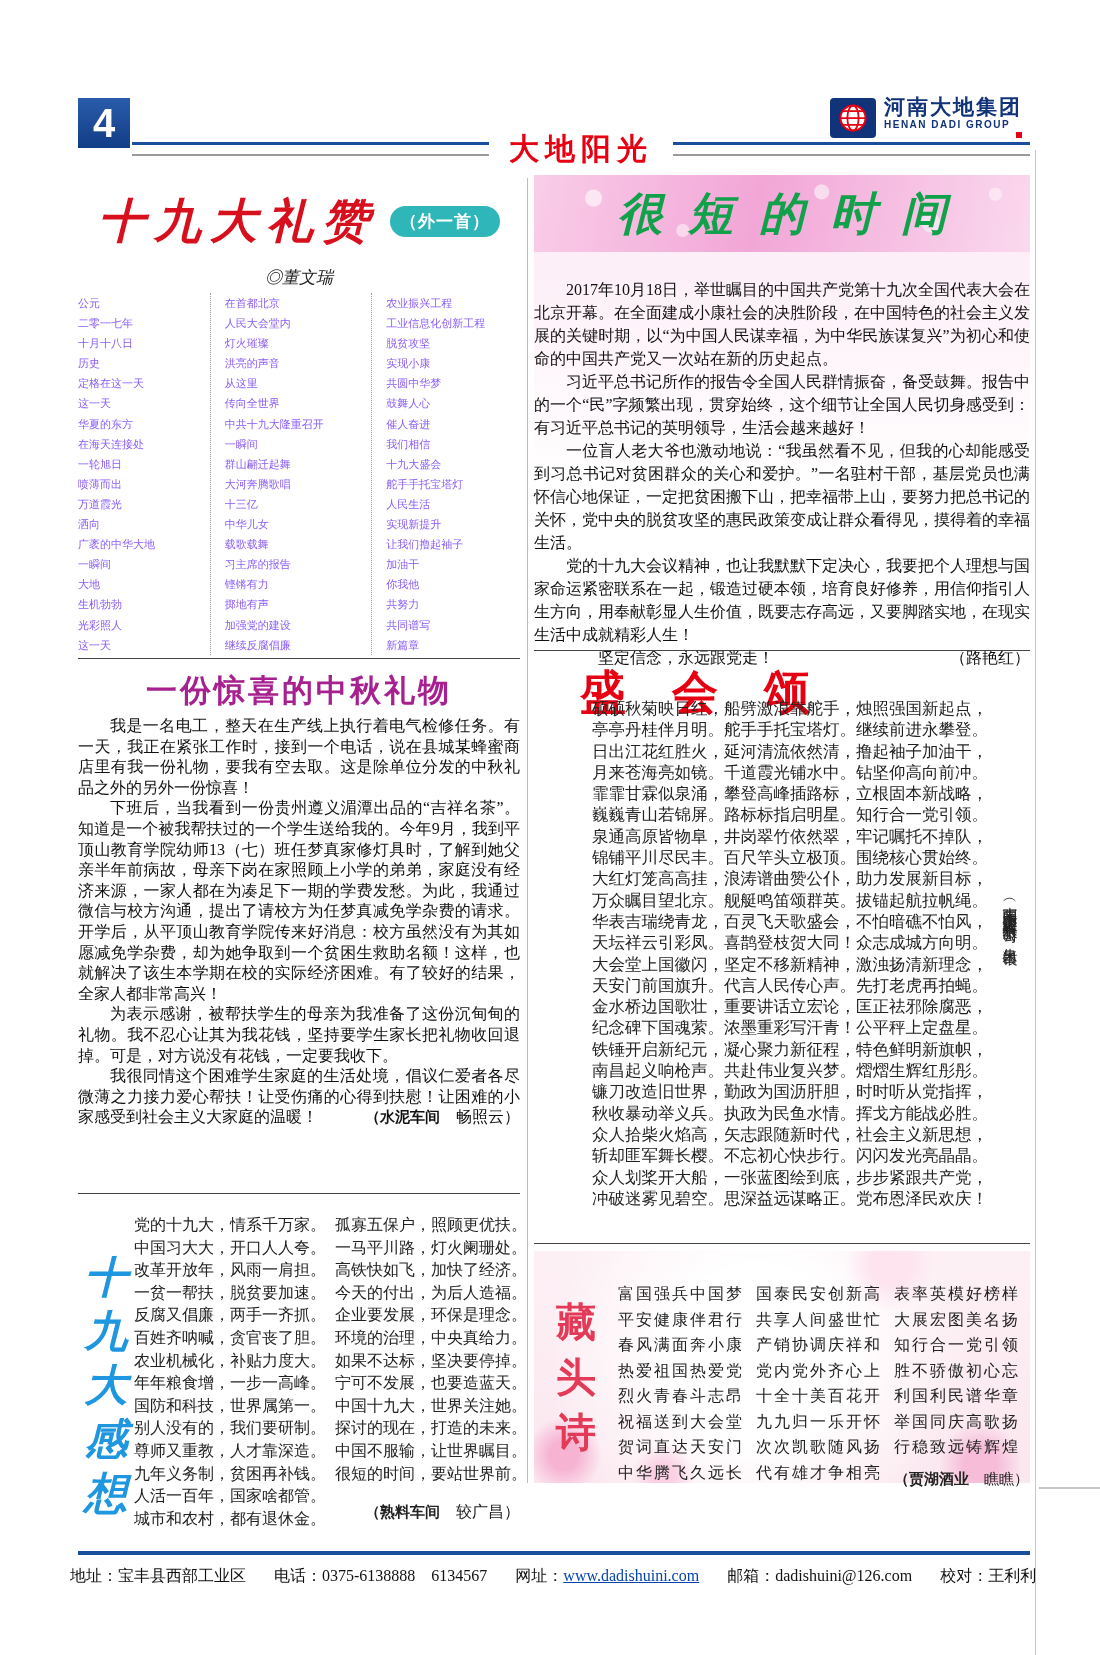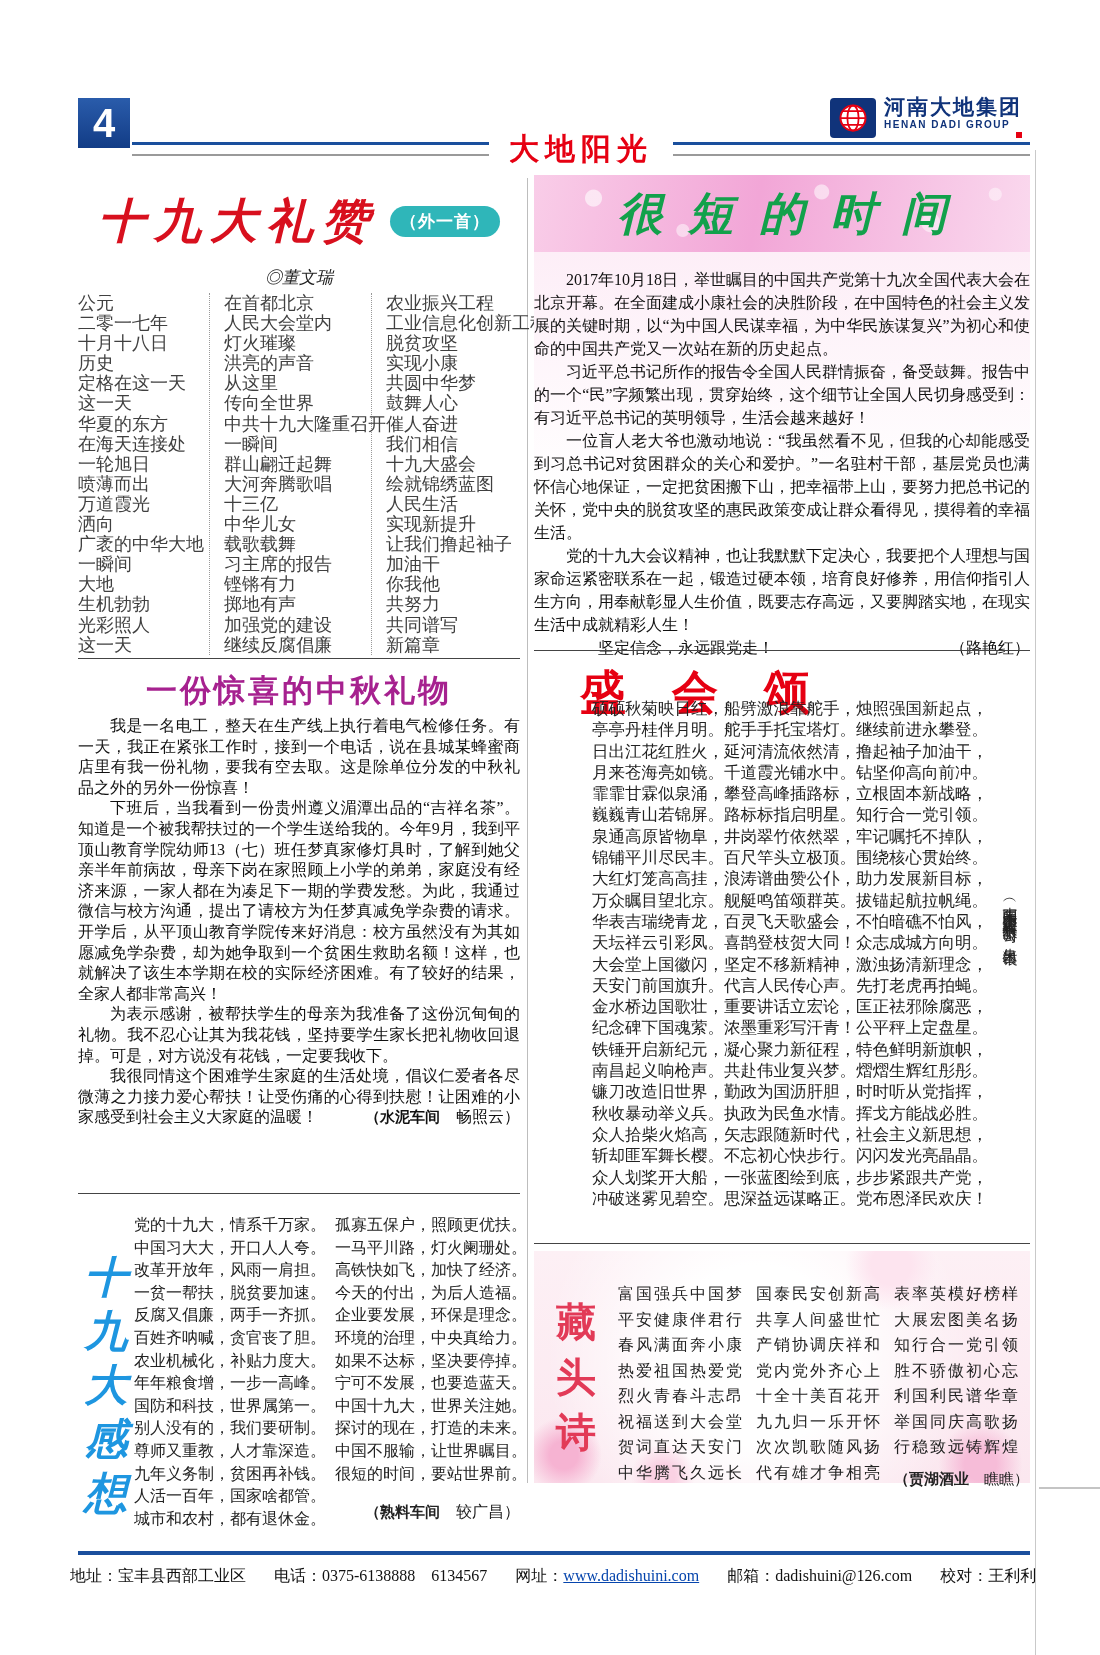--- a/index.html
+++ b/index.html
@@ -21,21 +21,21 @@
   
   #col-div{left:527px;top:178px;width:1px;height:1305px;background:#bdbdbd;}
   #scan-v{left:1035px;top:150px;width:1px;height:1505px;background:#c9c9c9;}
   #scan-h{left:1039px;top:1487px;width:61px;height:2px;background:#c4c4c4;}
   
   #p1-title{left:78px;top:190px;width:442px;display:flex;justify-content:center;align-items:center;gap:12px;}
   .p1-main{color:#d8101e;font-weight:bold;font-style:italic;font-size:47px;letter-spacing:9px;white-space:nowrap;}
   .p1-badge{background:#2fb6b9;color:#fff;border-radius:17px;padding:4px 10px;font-weight:bold;font-size:17px;letter-spacing:1px;white-space:nowrap;}
   #p1-author{left:78px;top:266px;width:442px;text-align:center;font-style:italic;font-size:17px;color:#222;}
   #p1-grid{left:78px;top:293px;width:442px;display:flex;}
-  .pcol{font-size:18px;line-height:20.1px;color:#404040;white-space:nowrap;}
+  .pcol{font-size:11px;line-height:20.1px;color:#8b5cf6;white-space:nowrap;}
   .pcol-1{width:132px;border-right:1px dotted #999;}
   .pcol-2{width:162px;border-right:1px dotted #999;padding-left:14px;box-sizing:border-box;}
   .pcol-3{width:148px;padding-left:14px;box-sizing:border-box;}
   .hr{height:1px;background:#444;}
   #hr-l1{left:78px;top:658px;width:442px;}
   #a2-title{left:78px;top:670px;width:442px;text-align:center;color:#a6218f;
     font:bold 31px "Liberation Sans",sans-serif;letter-spacing:3px;}
   #a2-body{left:78px;top:716px;width:442px;font-size:16px;line-height:20.6px;text-align:justify;color:#111;}
   .para{margin:0;text-indent:2em;}
   .sig{float:right;}
@@ -51,21 +51,21 @@
   
   #a1-banner{left:534px;top:175px;width:496px;height:77px;display:flex;align-items:center;justify-content:center;
     background:
       radial-gradient(circle at 12% 30%, rgba(255,255,255,.6) 0 8px, rgba(255,255,255,0) 9px),
       radial-gradient(circle at 30% 72%, rgba(255,255,255,.5) 0 6px, rgba(255,255,255,0) 7px),
       radial-gradient(circle at 58% 22%, rgba(255,255,255,.55) 0 7px, rgba(255,255,255,0) 8px),
       radial-gradient(circle at 80% 62%, rgba(255,255,255,.5) 0 9px, rgba(255,255,255,0) 10px),
       radial-gradient(circle at 93% 25%, rgba(255,255,255,.45) 0 6px, rgba(255,255,255,0) 7px),
       linear-gradient(100deg,#f9cde8,#f2a6d7 45%,#fad9ee);}
   .a1-title{color:#12a14b;font-weight:bold;font-style:italic;font-size:45px;letter-spacing:26px;text-indent:26px;white-space:nowrap;}
-  #a1-body{left:534px;top:252px;width:496px;height:396px;box-sizing:border-box;padding-top:16px;
+  #a1-body{left:534px;top:252px;width:496px;height:396px;box-sizing:border-box;padding-top:26px;
     font-size:16px;line-height:23px;text-align:justify;
     background:linear-gradient(180deg,#fdeef7,#ffffff 60%);}
   .closing-line{display:flex;justify-content:space-between;}
   .indent2{text-indent:2em;display:inline-block;padding-left:2em;}
   #hr-r1{left:534px;top:650px;width:496px;}
   #p2-title{left:534px;top:662px;width:496px;text-align:left;color:#e60012;
     font-weight:bold;font-size:46px;letter-spacing:46px;text-indent:46px;white-space:nowrap;}
   #p2-grid{left:548px;top:698px;width:440px;display:flex;justify-content:flex-end;}
   .p2col{font-size:16.5px;line-height:21.3px;color:#222;white-space:nowrap;}
   #p2-attr{left:1000px;top:893px;height:300px;writing-mode:vertical-rl;font-size:15px;color:#222;letter-spacing:2px;}
@@ -168,21 +168,21 @@
     <div class="pcol pcol-3">
         <div class="pline">农业振兴工程</div>
         <div class="pline">工业信息化创新工程</div>
         <div class="pline">脱贫攻坚</div>
         <div class="pline">实现小康</div>
         <div class="pline">共圆中华梦</div>
         <div class="pline">鼓舞人心</div>
         <div class="pline">催人奋进</div>
         <div class="pline">我们相信</div>
         <div class="pline">十九大盛会</div>
-        <div class="pline">绘就锦绣蓝图</div>
+        <div class="pline">舵手手托宝塔灯</div>
         <div class="pline">人民生活</div>
         <div class="pline">实现新提升</div>
         <div class="pline">让我们撸起袖子</div>
         <div class="pline">加油干</div>
         <div class="pline">你我他</div>
         <div class="pline">共努力</div>
         <div class="pline">共同谱写</div>
         <div class="pline">新篇章</div>
       </div>
   </div>

